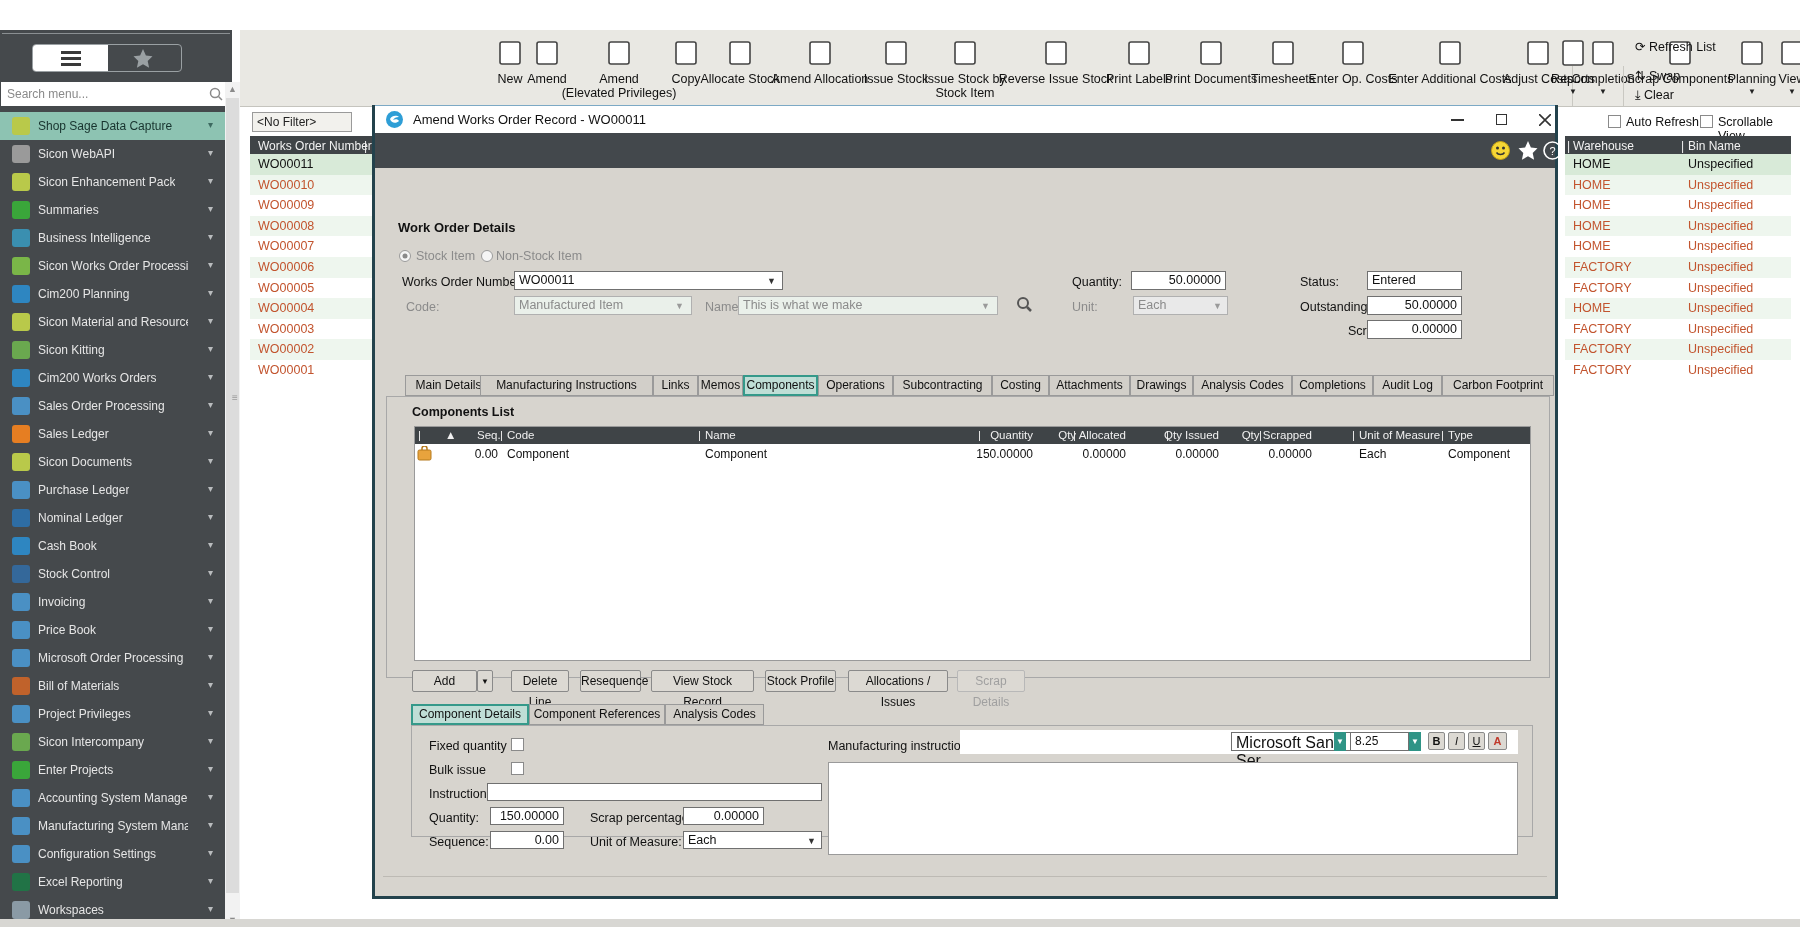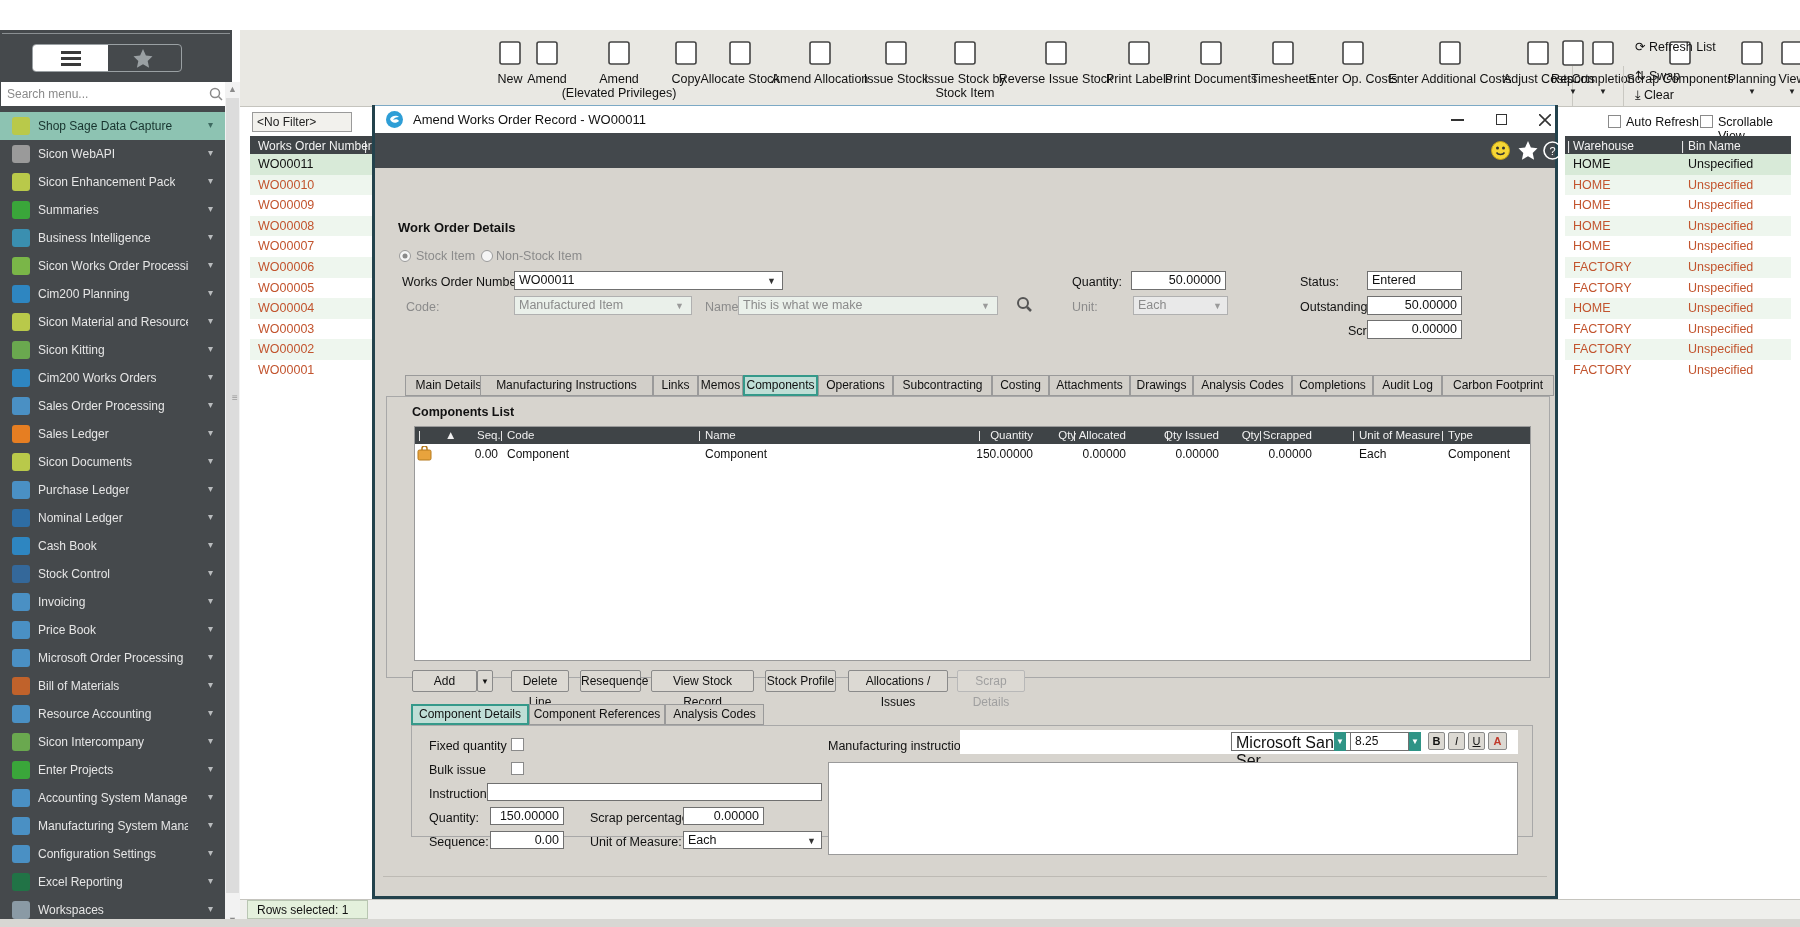--- a/index.html
+++ b/index.html
@@ -211,21 +211,21 @@
           <div class="lab">Microsoft Order Processing</div>
           <div class="ch">▾</div>
         </div>
         <div class="mi">
           <div class="ico" style="background:#c0622b; border-radius:3px;"></div>
           <div class="lab">Bill of Materials</div>
           <div class="ch">▾</div>
         </div>
         <div class="mi">
           <div class="ico" style="background:#4a90c4; border-radius:3px;"></div>
-          <div class="lab">Resource Accounting</div>
+          <div class="lab">Project Privileges</div>
           <div class="ch">▾</div>
         </div>
         <div class="mi">
           <div class="ico" style="background:#6aa84f; border-radius:3px;"></div>
           <div class="lab">Sicon Intercompany</div>
           <div class="ch">▾</div>
         </div>
         <div class="mi">
           <div class="ico" style="background:#3aa63a; border-radius:3px;"></div>
           <div class="lab">Enter Projects</div>
@@ -671,18 +671,15 @@
       <div class="btn" style="left:1113px; top:564px; width:19px; height:18px; line-height:17px; color:#c0392b; font-weight:bold; font-size:11px;">A</div>
       <div class="abs" style="left:453px; top:594px; width:690px; height:93px; background:#fff; border:1px solid #9a9a9a;"></div>
 
       <div class="abs" style="left:8px; top:708px; width:1164px; height:1px; background:#bdbab4;"></div>
       <div class="btn" style="left:15px; top:752px; width:58px; height:24px; line-height:23px;">Save</div>
       <div class="btn" style="left:87px; top:752px; width:58px; height:24px; line-height:23px;">Needed By</div>
       <div class="btn" style="left:1120px; top:752px; width:58px; height:24px; line-height:23px;">Cancel</div>
     </div>
   </div>
 
-  <div id="statusbar">
-    <div class="lft">Rows selected: 1</div>
-  </div>
   <div id="bottomstrip"></div>
 
 </div>
 
 </body></html>

